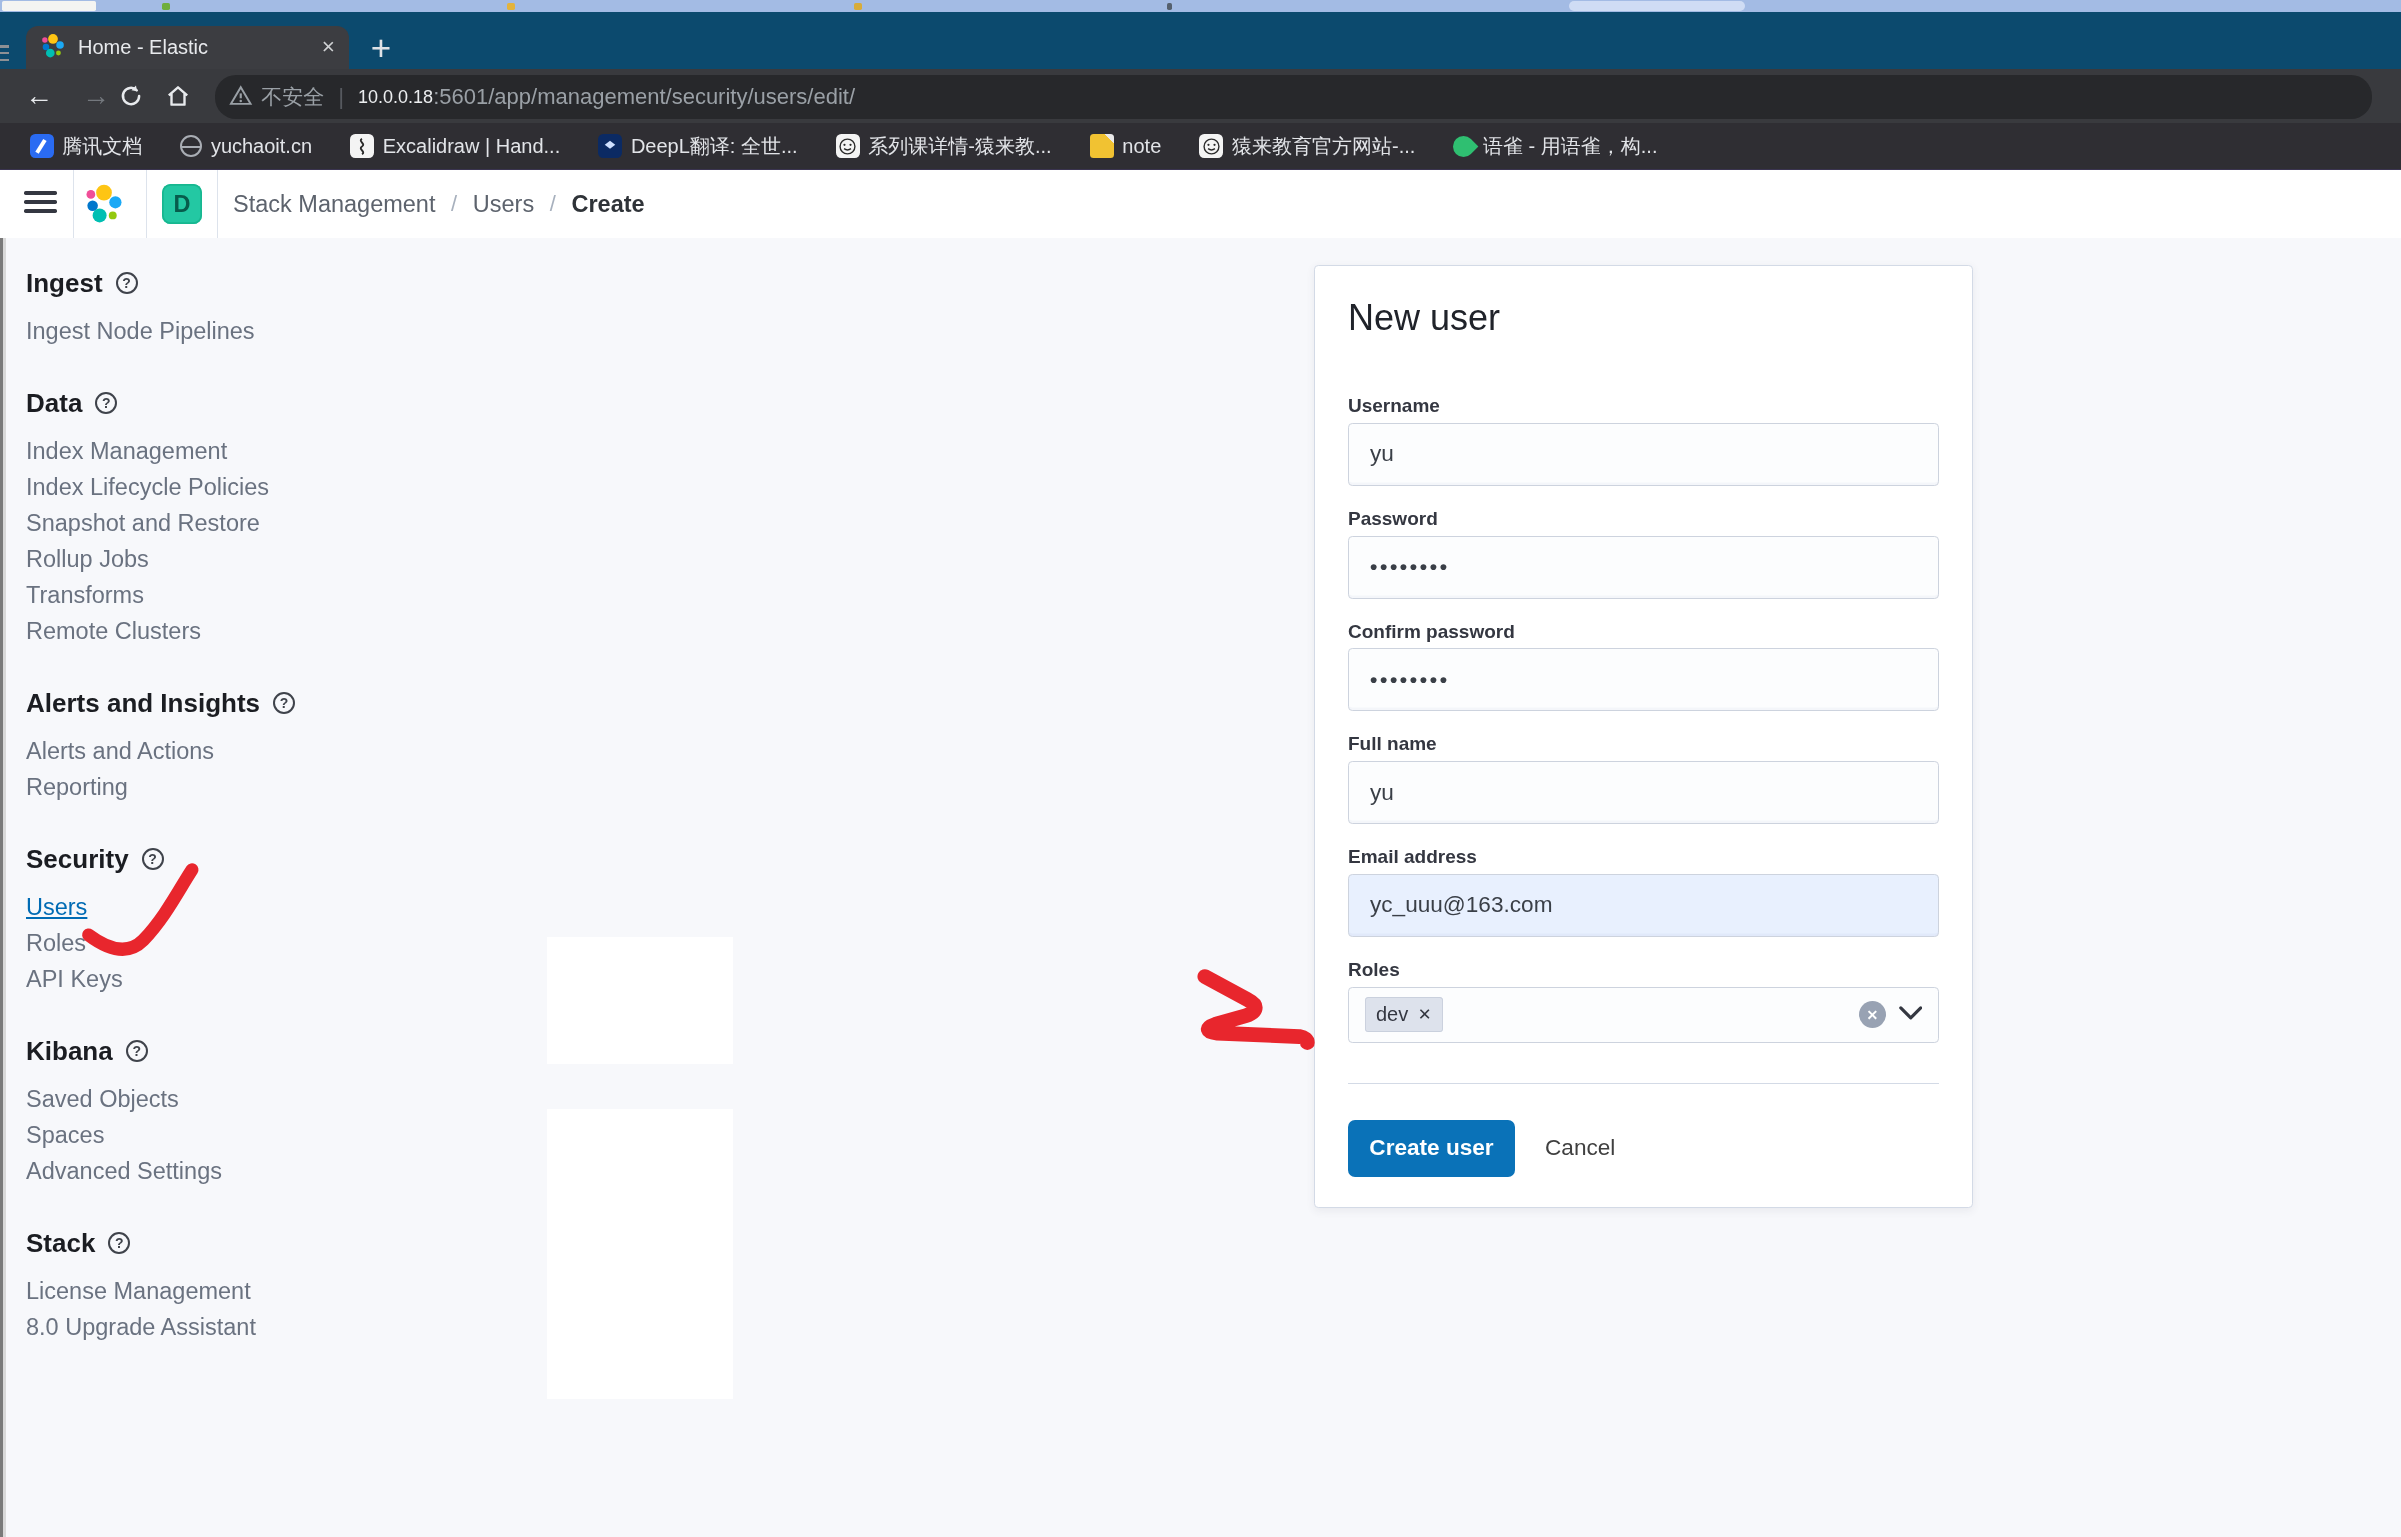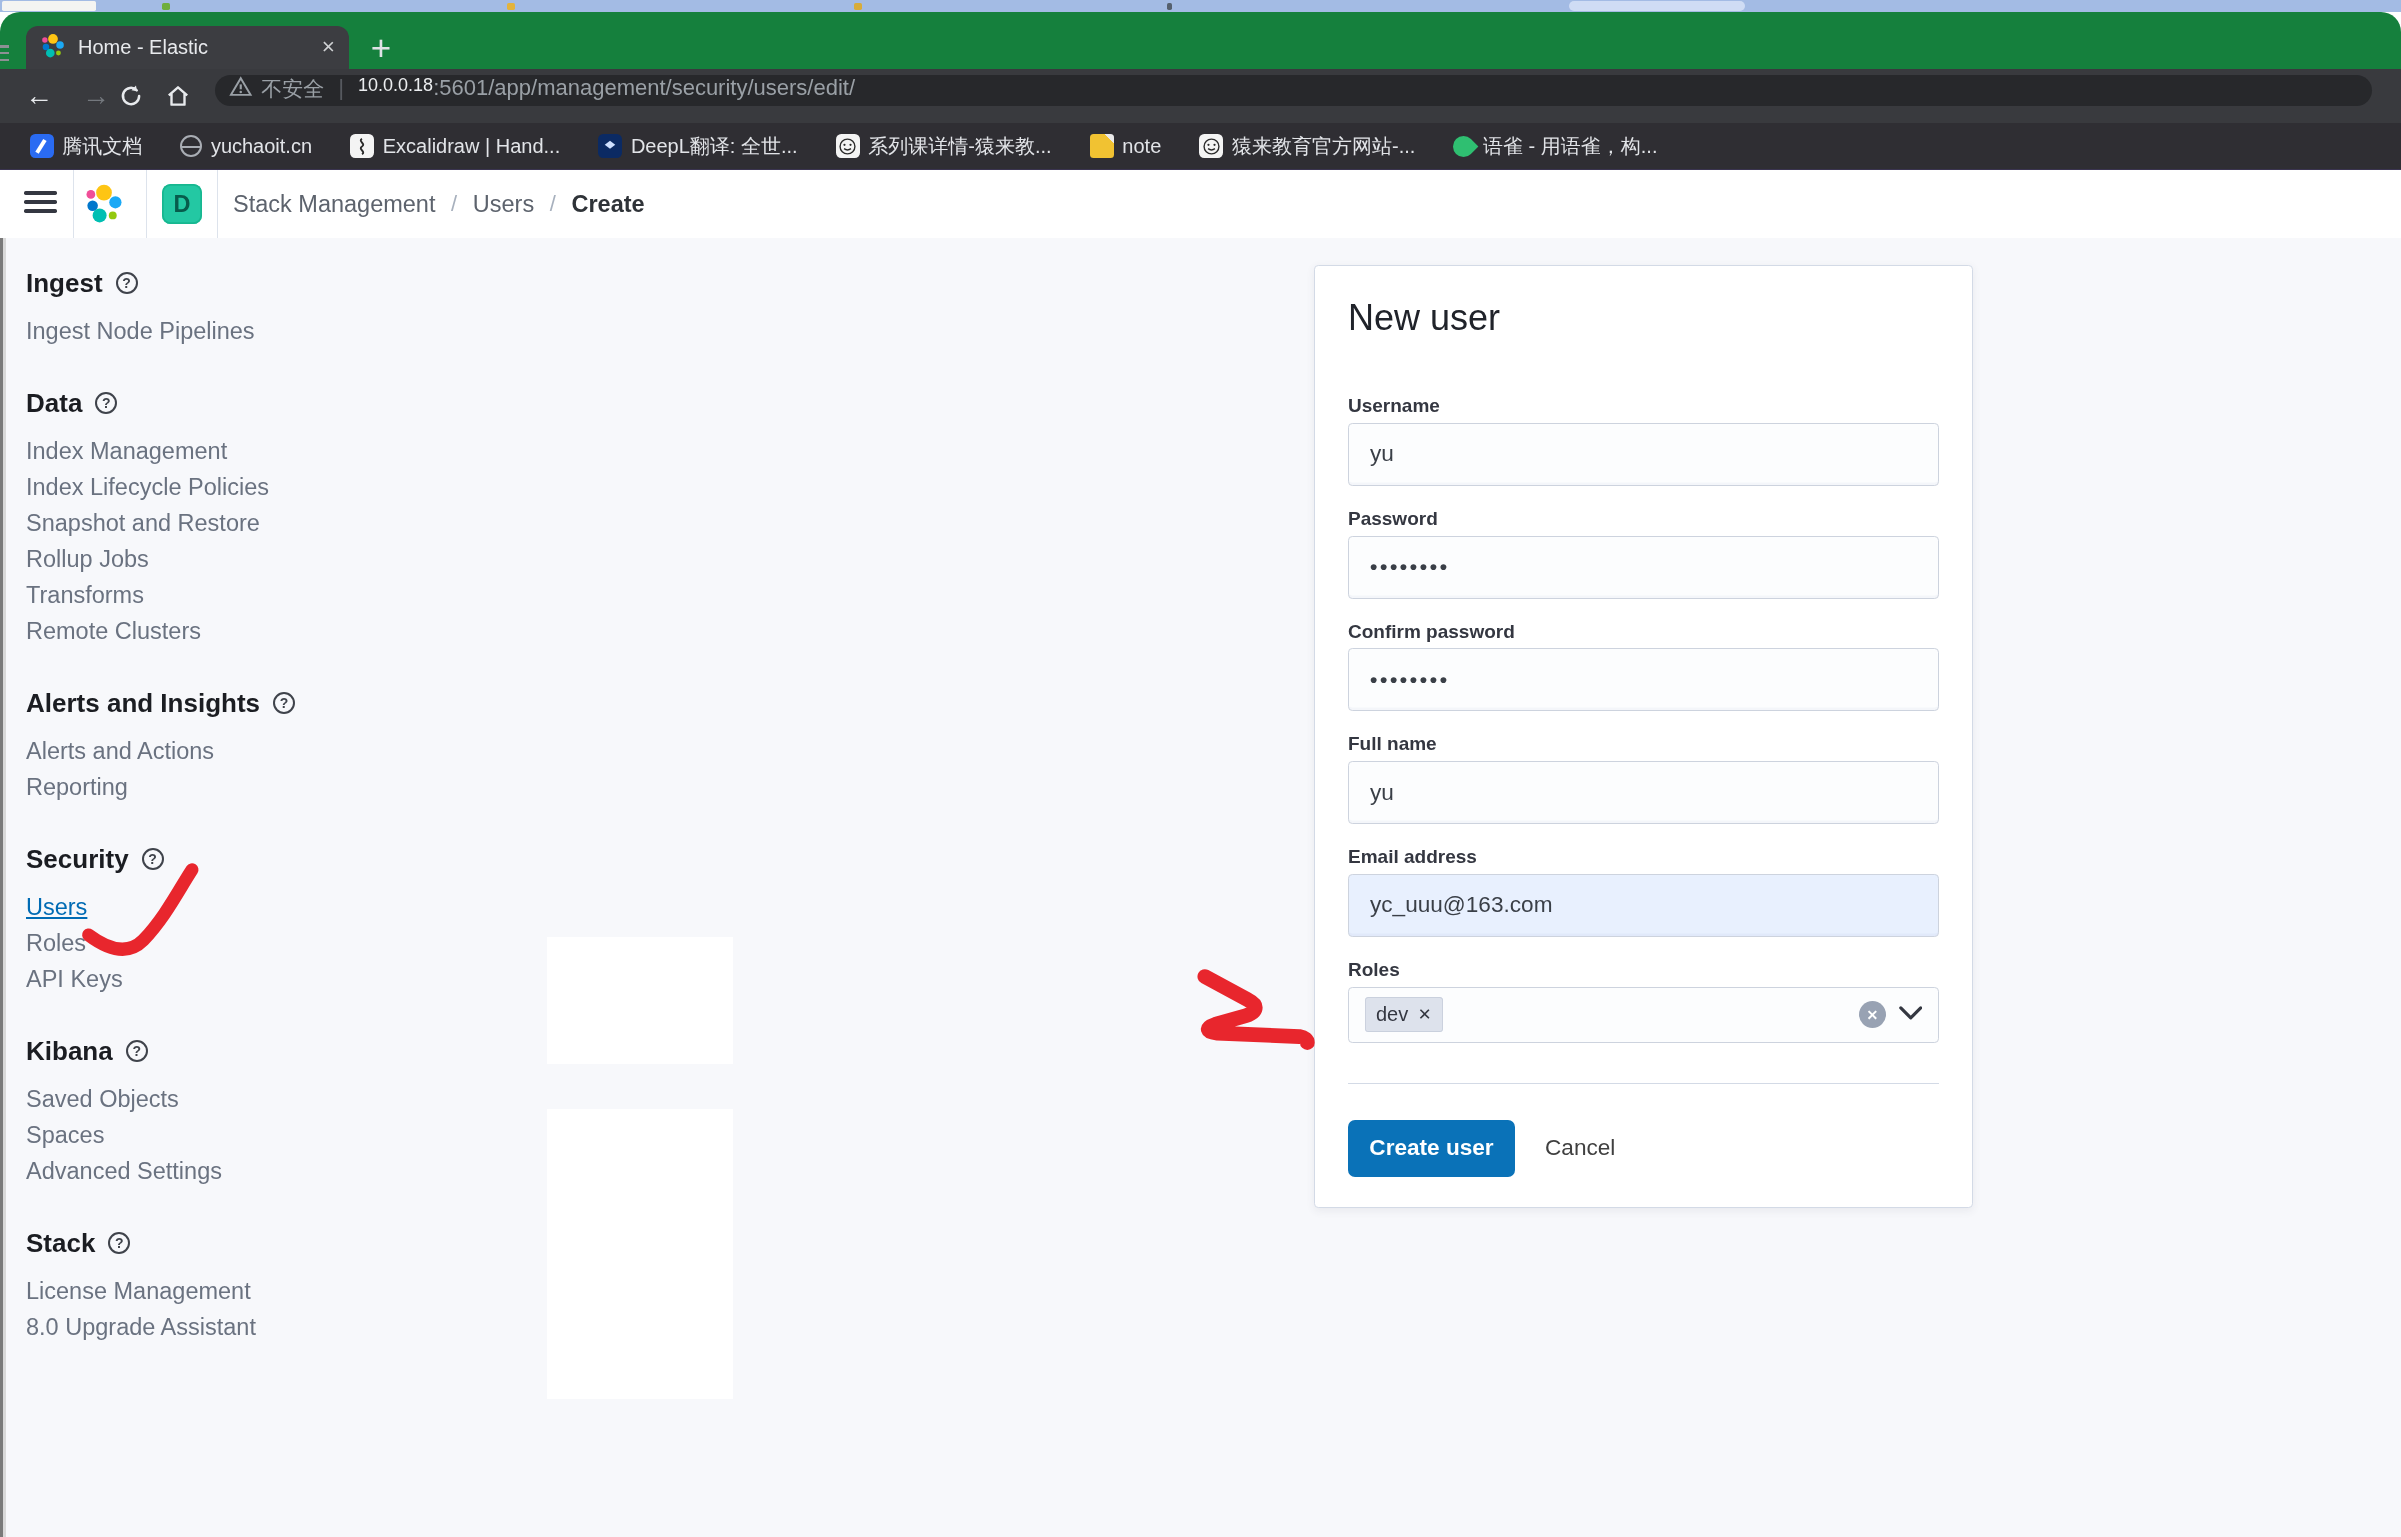--- a/index.html
+++ b/index.html
@@ -11,38 +11,38 @@
   .os-strip{position:absolute;left:0;top:0;width:2401px;height:12px;background:#a3bbe4;}
   .os-whitebox{position:absolute;left:1.7px;top:0.9px;width:94px;height:10.4px;background:#f4f4f2;border-radius:1.7px;}
   .os-pill{position:absolute;left:1569px;top:0.9px;width:176px;height:10.4px;background:#cfdcf4;border-radius:5.2px;}
   .os-dot{position:absolute;top:2.6px;width:7.8px;height:7.8px;border-radius:1.7px;}
   .os-dot.g{left:162px;background:#6fae3e;}
   .os-dot.y1{left:507px;background:#e3b33c;}
   .os-dot.y2{left:854px;background:#d8ac3a;}
   .os-dot.gr{left:1167px;width:5.2px;background:#55606e;}
 
   
-  .chrome{position:absolute;left:0;top:12px;width:2401px;height:158px;background:#15803d;border-radius:20px;}
+  .chrome{position:absolute;left:0;top:12px;width:2401px;height:158px;background:#0c4a6e;}
   .edge-dashes{position:absolute;left:0;top:33px;width:10.4px;}
   .edge-dashes i{display:block;width:8.7px;height:2.6px;background:#8d9094;margin-bottom:4.3px;}
   .tab{position:absolute;left:26px;top:14px;width:323px;height:43px;background:#3c3d41;
        border-radius:12px 12px 0 0;display:flex;align-items:center;padding:0 14px;box-sizing:border-box;}
   .tab-title{margin-left:12px;font-size:20px;color:#e8eaed;flex:1;white-space:nowrap;overflow:hidden;}
   .tab-close{font-size:22.6px;color:#cfd1d3;margin-left:7px;line-height:1;}
   .new-tab{position:absolute;left:361px;top:15.6px;width:40px;height:40px;display:flex;align-items:center;
        justify-content:center;font-size:35px;font-weight:300;color:#dfe2e6;}
   .toolbar{position:absolute;left:0;top:57px;width:2401px;height:54px;background:#393a3e;}
   .nav-ico{position:absolute;top:7px;width:40px;height:40px;display:flex;align-items:center;justify-content:center;
        font-size:28px;color:#e8eaed;border-radius:50%;}
   .nav-back{left:19px;}
   .nav-fwd{left:76px;color:#74787e;}
   .nav-reload{left:111px;}
   .nav-home{left:158px;}
-  .urlbar{position:absolute;left:215px;top:6px;width:2157px;height:31px;border-radius:21px;background:#27282b;
-       display:flex;padding-left:14px;box-sizing:border-box;}
+  .urlbar{position:absolute;left:215px;top:6px;width:2157px;height:44px;border-radius:21px;background:#27282b;
+       display:flex;align-items:center;padding-left:14px;box-sizing:border-box;}
   .warn-text{font-size:21px;color:#9aa0a6;margin-left:8.7px;}
   .url-sep{font-size:22.6px;color:#56595f;margin:0 14px;}
   .url-host{font-size:18px;font-weight:400;color:#eceef0;}
   .url-path{font-size:22px;color:#9aa0a6;}
   .bookmarks{position:absolute;left:0;top:111px;width:2401px;height:47px;background:#2f2e33;
        border-bottom:1.7px solid #3a3450;display:flex;align-items:center;padding-left:29.5px;box-sizing:border-box;}
   .bm{display:inline-flex;align-items:center;margin-right:38px;white-space:nowrap;}
   .bm-label{font-size:20px;color:#e2e4e8;margin-left:8.7px;}
   .bm-ico{width:24px;height:24px;border-radius:5.2px;display:inline-flex;align-items:center;justify-content:center;flex:none;}
   .ico-tencent{background:#2a6bf2;position:relative;}

